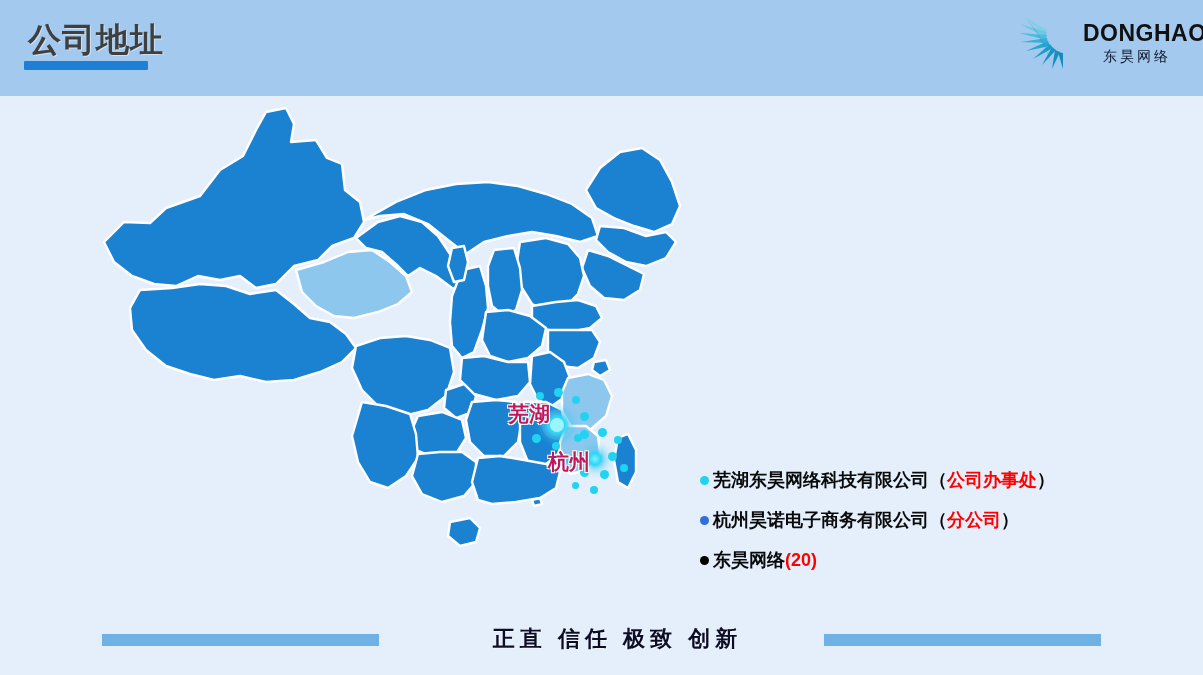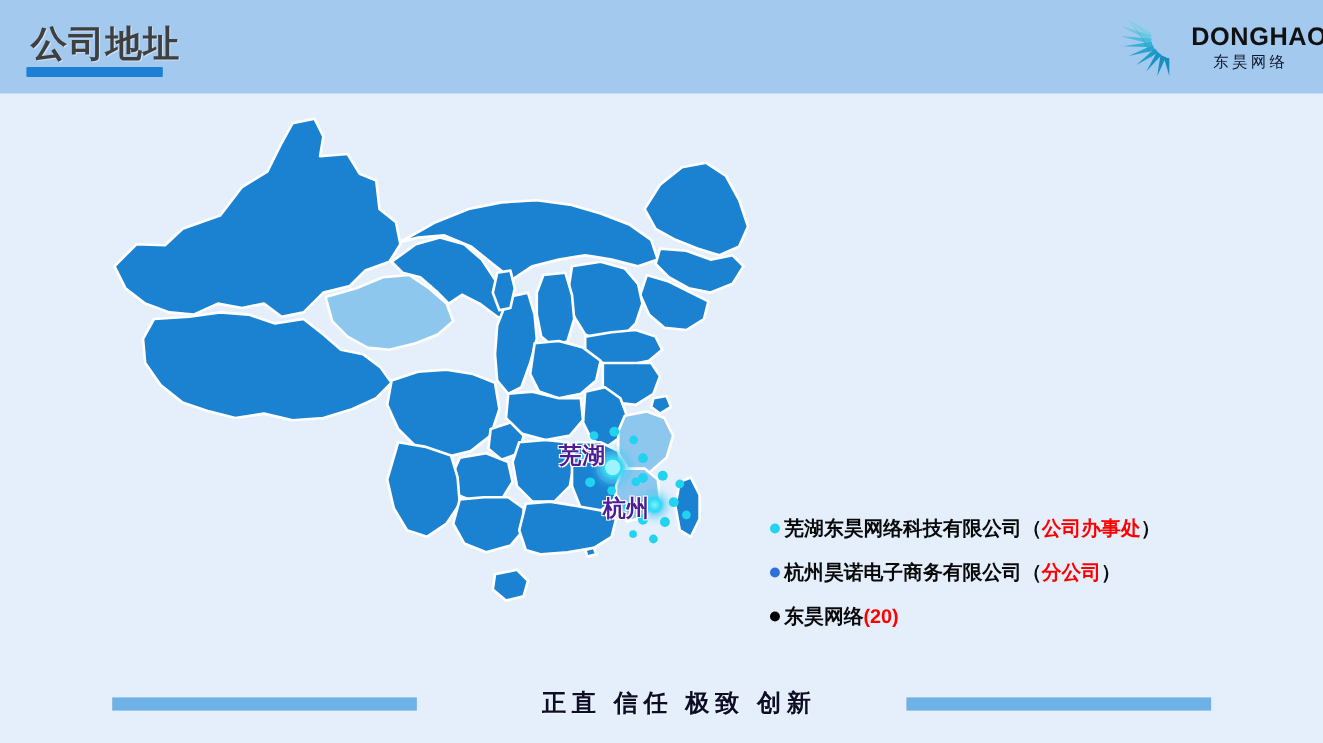--- a/index.html
+++ b/index.html
@@ -6,21 +6,21 @@
   body{
     width:1203px;height:675px;
     background:#e4effb;
     font-family:"Liberation Sans","DejaVu Sans",sans-serif;
     overflow:hidden;position:relative;
   }
   #slide{position:absolute;inset:0;width:1203px;height:675px;background:#e4effb;}
 
   
   .header{
-    position:absolute;left:0;top:0;width:1203px;height:85px;
+    position:absolute;left:0;top:0;width:1203px;height:96px;
     background:#a3c9ef;
   }
   .page-title{
     position:absolute;left:28px;top:20px;
     font-size:33px;font-weight:bold;color:#3f3f3f;
     letter-spacing:1px;line-height:40px;
     text-shadow:1px 1px 0 rgba(255,255,255,.45);
     white-space:nowrap;
   }
   .title-underline{
@@ -47,21 +47,21 @@
 
   
   .marker-layer{position:absolute;left:0;top:0;width:660px;height:520px;pointer-events:none;}
   .dot{position:absolute;border-radius:50%;background:#22d3f0;}
   .halo{
     position:absolute;border-radius:50%;
     background:radial-gradient(circle,#7ff0ff 0%,#2ad8f5 38%,rgba(90,200,240,.55) 60%,rgba(140,215,245,.25) 100%);
     box-shadow:0 0 8px rgba(40,200,245,.8);
   }
   .city-label{
-    position:absolute;font-size:21px;font-weight:bold;color:#4c1d95;
+    position:absolute;font-size:21px;font-weight:bold;color:#be185d;
     white-space:nowrap;
     text-shadow:-1px -1px 0 #fff,1px -1px 0 #fff,-1px 1px 0 #fff,1px 1px 0 #fff;
   }
 
   
   .legend{position:absolute;left:700px;top:460px;width:430px;}
   .legend-row{
     display:flex;align-items:center;height:40px;
     font-size:18px;font-weight:bold;color:#0a0a0a;white-space:nowrap;
   }

